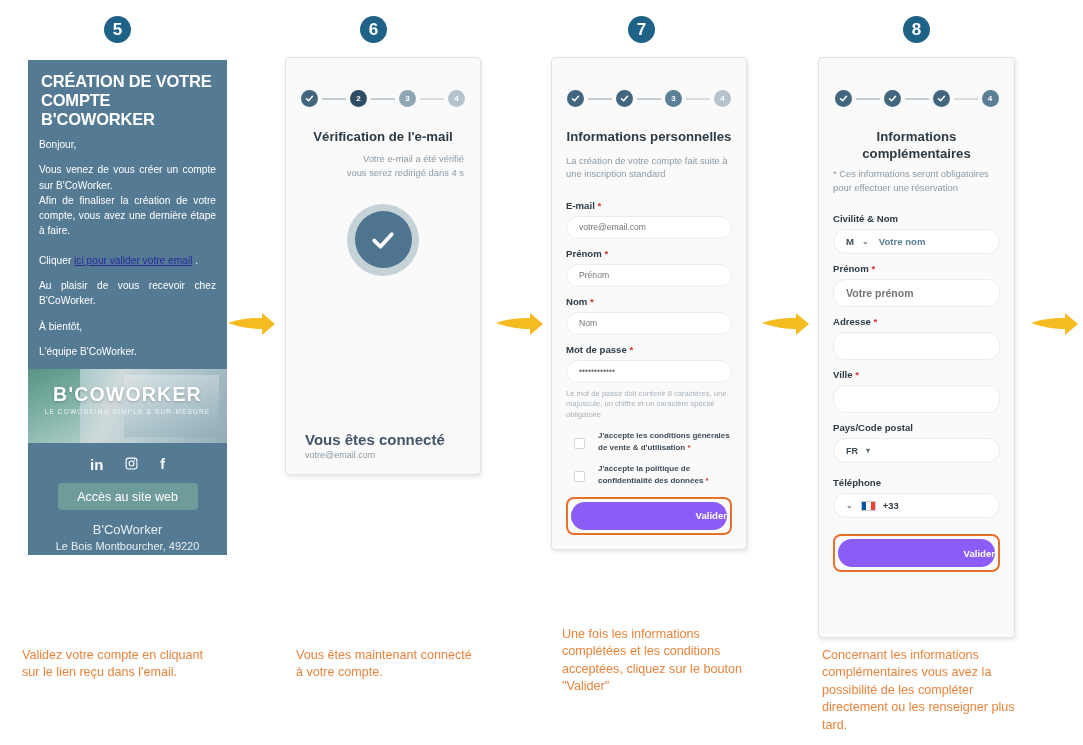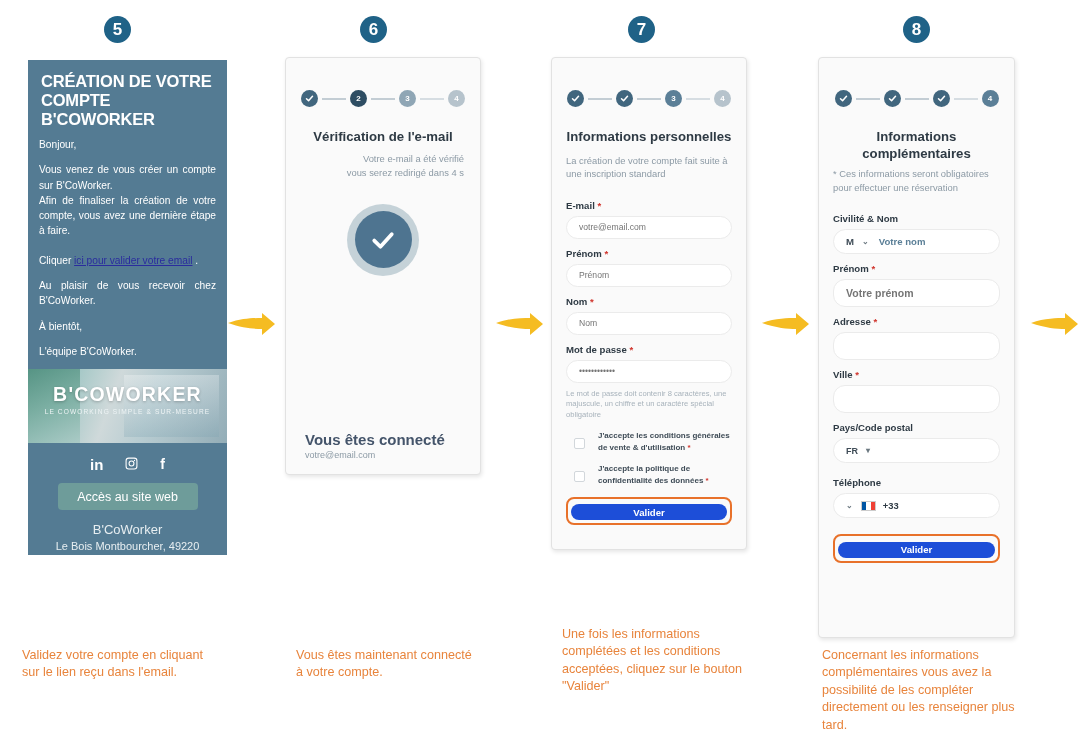--- a/index.html
+++ b/index.html
@@ -199,25 +199,25 @@
   }
 
   .cbrow { display: flex; align-items: flex-start; margin-top: 9px; padding-left: 8px; }
   .cbox {
     width: 11px; height: 11px; border: 1px solid #d2d7db;
     border-radius: 2px; background: #ffffff; flex: none; margin-top: 8px;
   }
   .cbtxt { font-size: 8px; font-weight: bold; color: #3F4C57; line-height: 1.5; margin-left: 13px; }
 
   .btn-primary {
-    width: 100%; height: 16px;
-    background: #1d4ed8; color: #ffffff;
+    width: 100%; height: 28px;
+    background: #8b5cf6; color: #ffffff;
     border: none; border-radius: 14px;
     font-family: "Liberation Sans", sans-serif;
-    font-size: 9.6px; font-weight: bold; cursor: pointer;
+    font-size: 9.6px; font-weight: bold; cursor: pointer; text-align: right;
   }
   .btn-ghost {
     width: 100%; height: 28px;
     background: #ffffff; color: #3F4C57;
     border: 1px solid #cdd3d8; border-radius: 14px;
     font-family: "Liberation Sans", sans-serif;
     font-size: 9.6px; font-weight: bold; cursor: pointer;
   }
   .hl {
     border: 2.5px solid #E8712A; border-radius: 8px;

